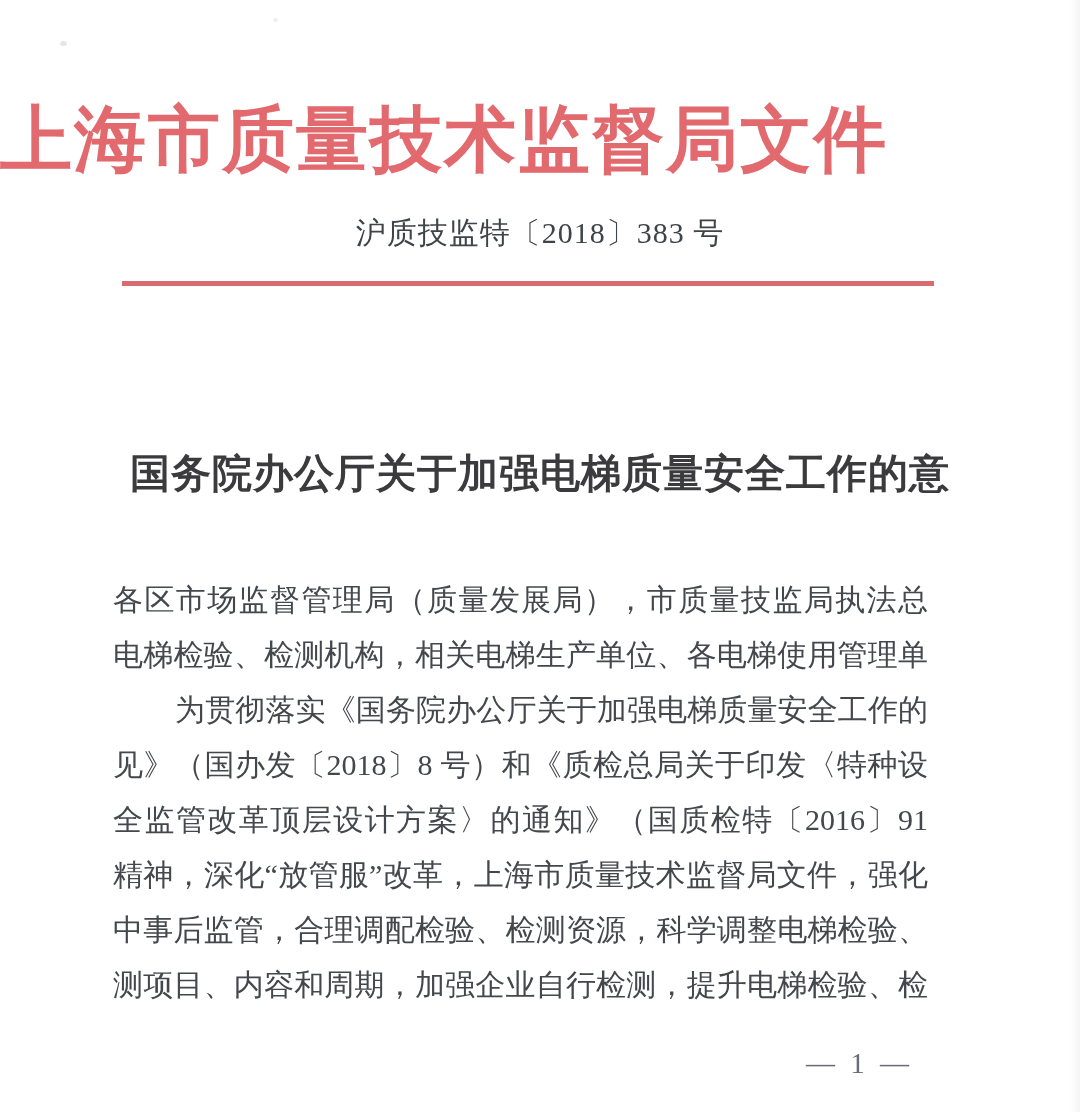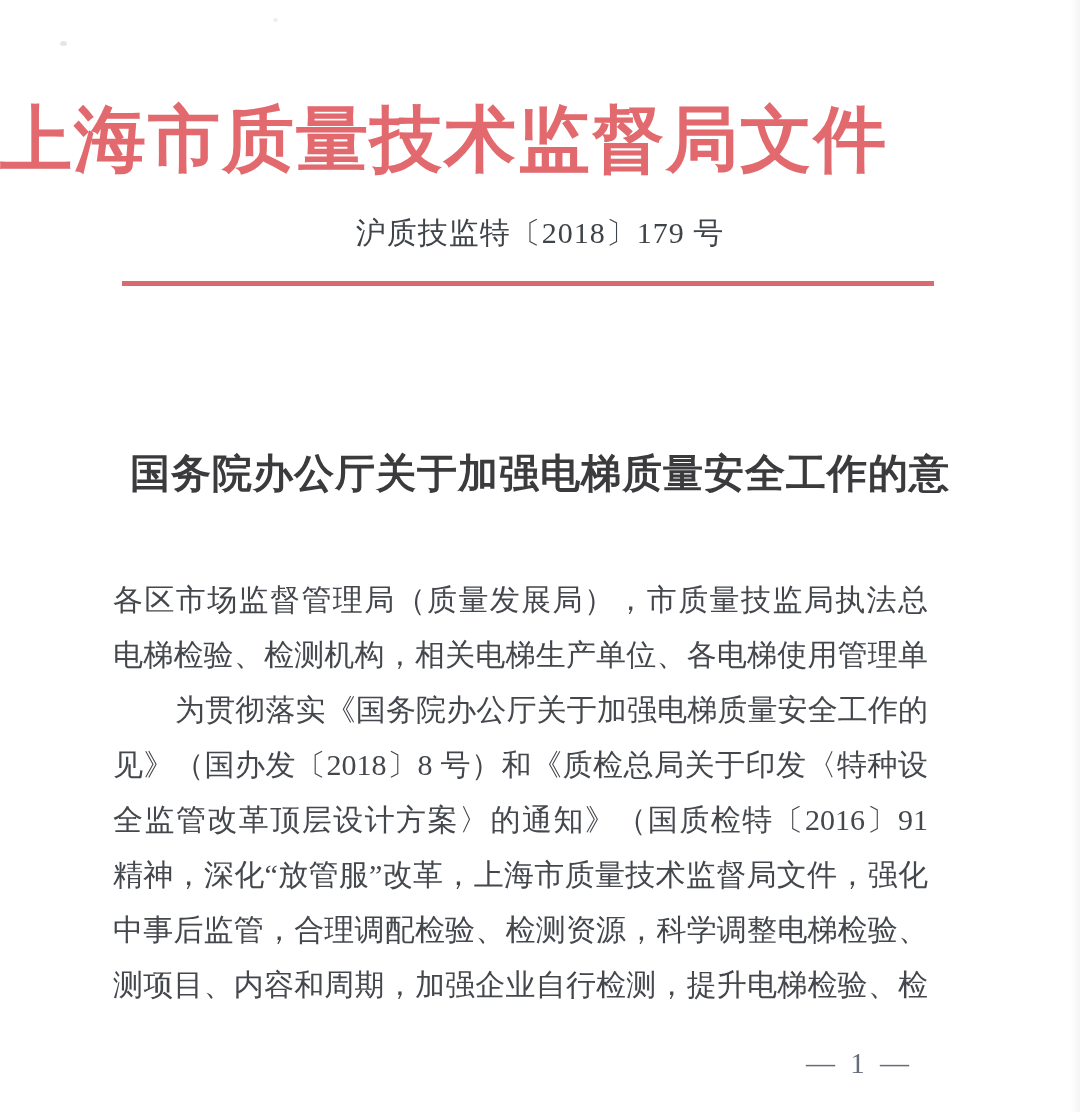--- a/index.html
+++ b/index.html
@@ -121,21 +121,21 @@
 </head>
 <body>
 
 <div class="page">
 
   <div class="speck speck1"></div>
   <div class="speck speck2"></div>
 
   <div class="header-title">上海市质量技术监督局文件</div>
 
-  <div class="doc-number">沪质技监特〔2018〕179 号</div>
+  <div class="doc-number">沪质技监特〔2018〕383 号</div>
 
   <div class="red-rule"></div>
 
 
   <div class="doc-title-2">国务院办公厅关于加强电梯质量安全工作的意</div>
 
   <div class="body-text">
     <div class="bline">各区市场监督管理局（质量发展局），市质量技监局执法总队,各</div>
     <div class="bline">电梯检验、检测机构，相关电梯生产单位、各电梯使用管理单位：</div>
     <div class="bline indent">为贯彻落实《国务院办公厅关于加强电梯质量安全工作的意</div>

